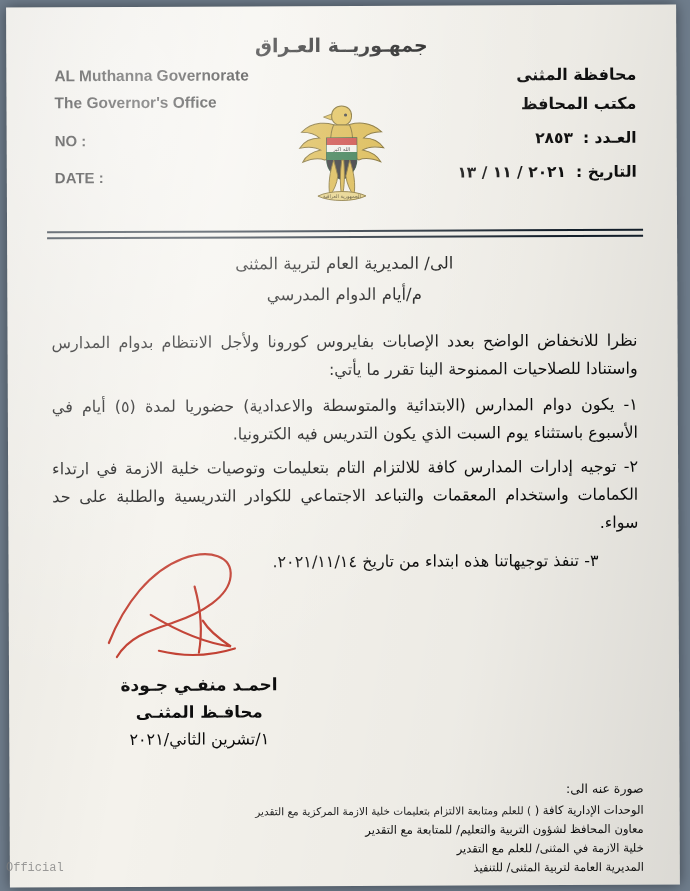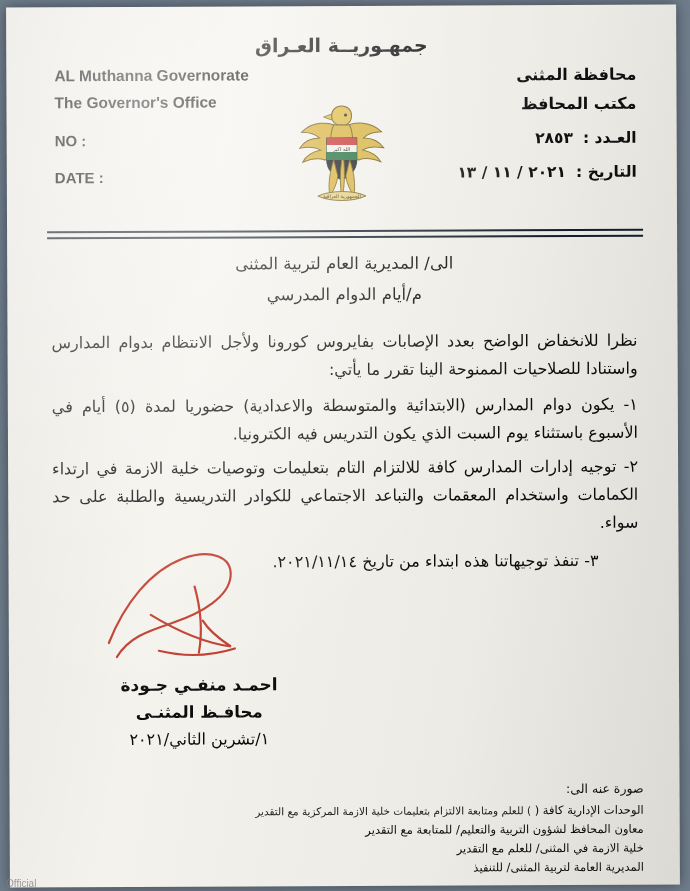--- a/index.html
+++ b/index.html
@@ -210,23 +210,23 @@
     font-size: 11.5px;
     line-height: 1.65;
   }
   .cc .hd { font-size: 12.5px; margin-bottom: 2px; }
   .cc .row { white-space: nowrap; }
   .cc .row .nt { font-size: 10.5px; color: #222; }
 
   .watermark {
     position: absolute;
     left: 6px;
-    bottom: 2px;
-    font-family: Liberation Sans, sans-serif;
-    font-size: 10px;
+    bottom: 16px;
+    font-family: Liberation Mono, monospace;
+    font-size: 12px;
     color: #7d7d7d;
     opacity: 0.75;
     z-index: 6;
   }
 </style>
 </head>
 <body>
 
 <div id="sheet">
   <div class="paper-inner">

